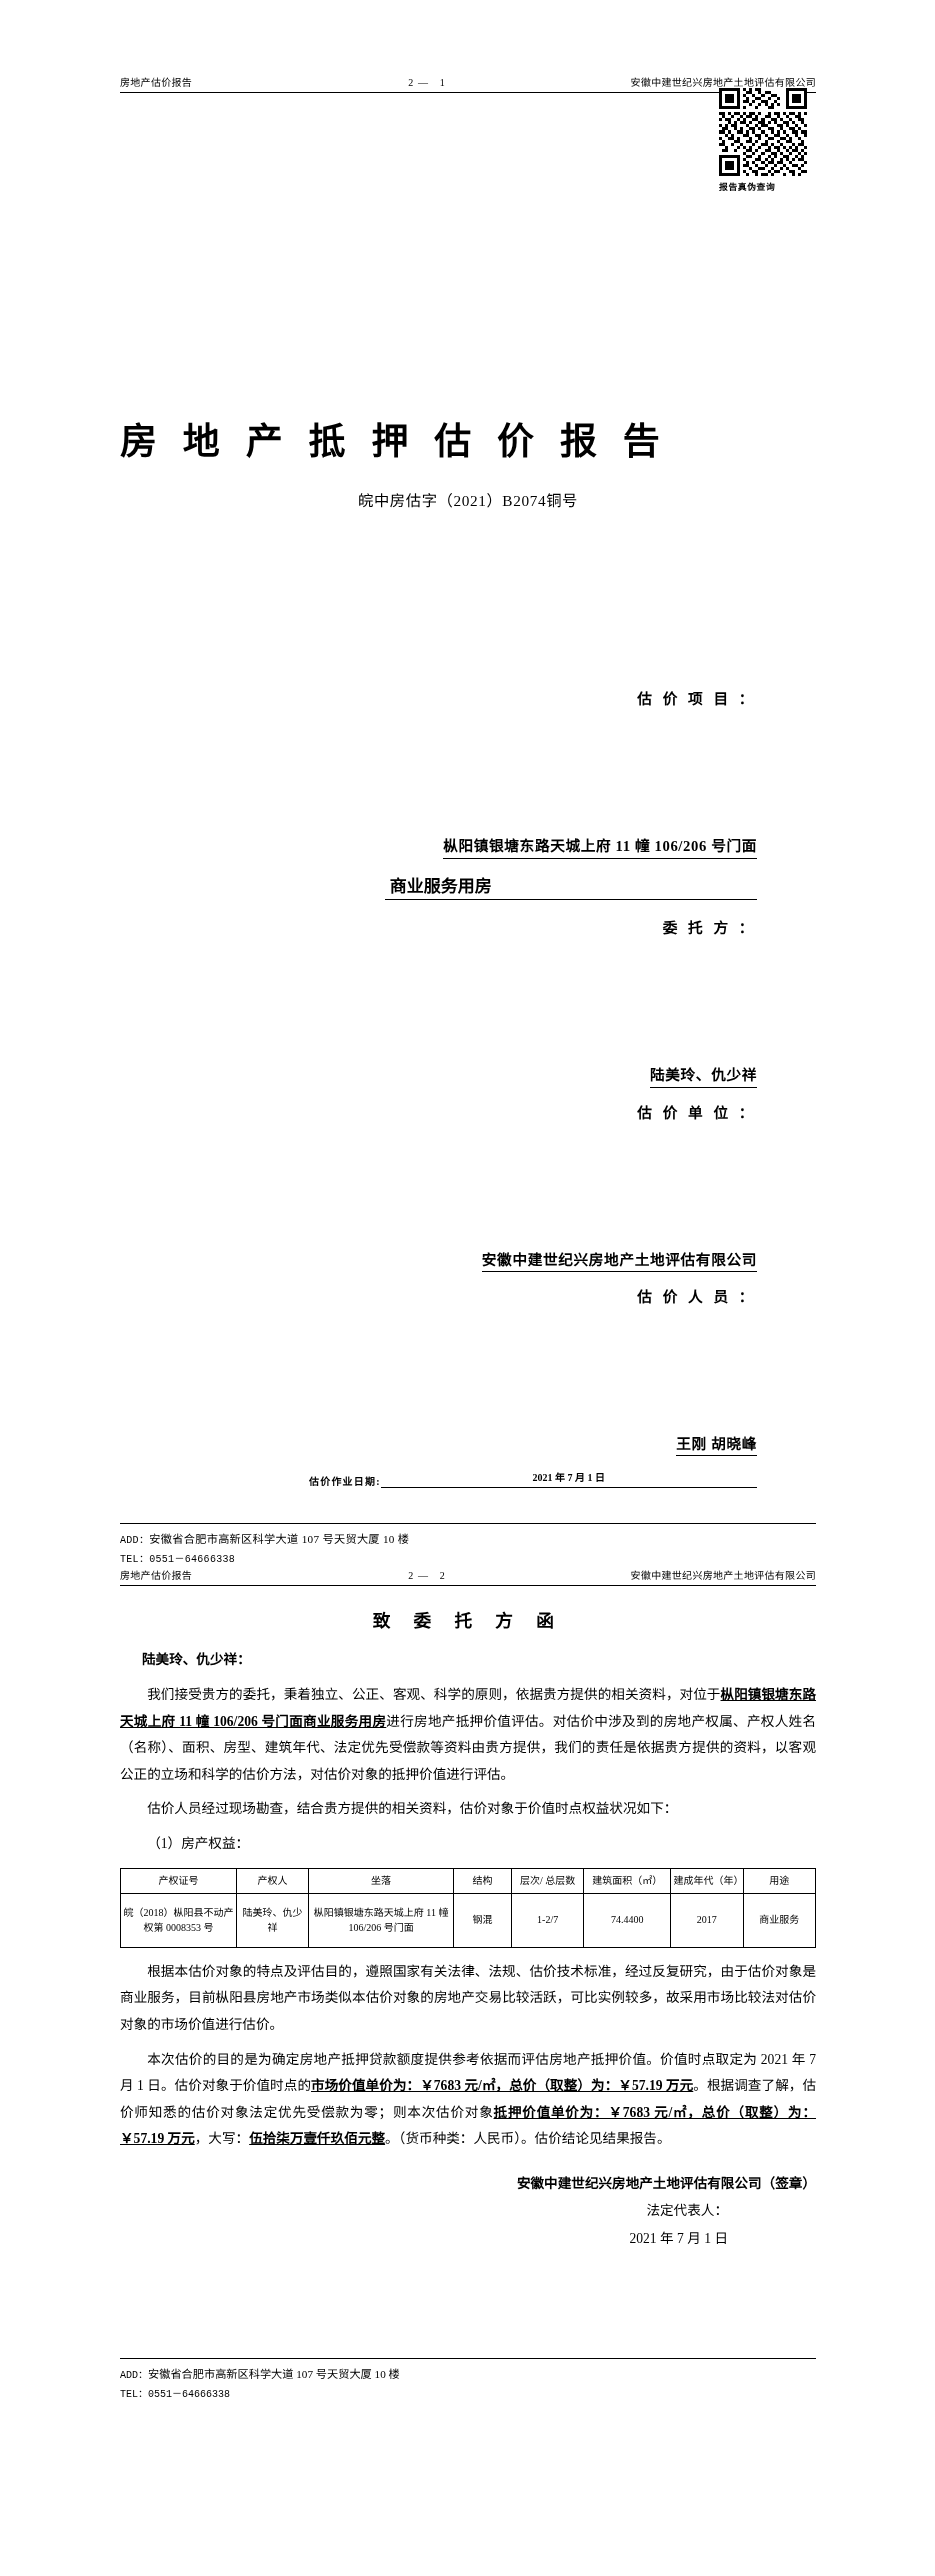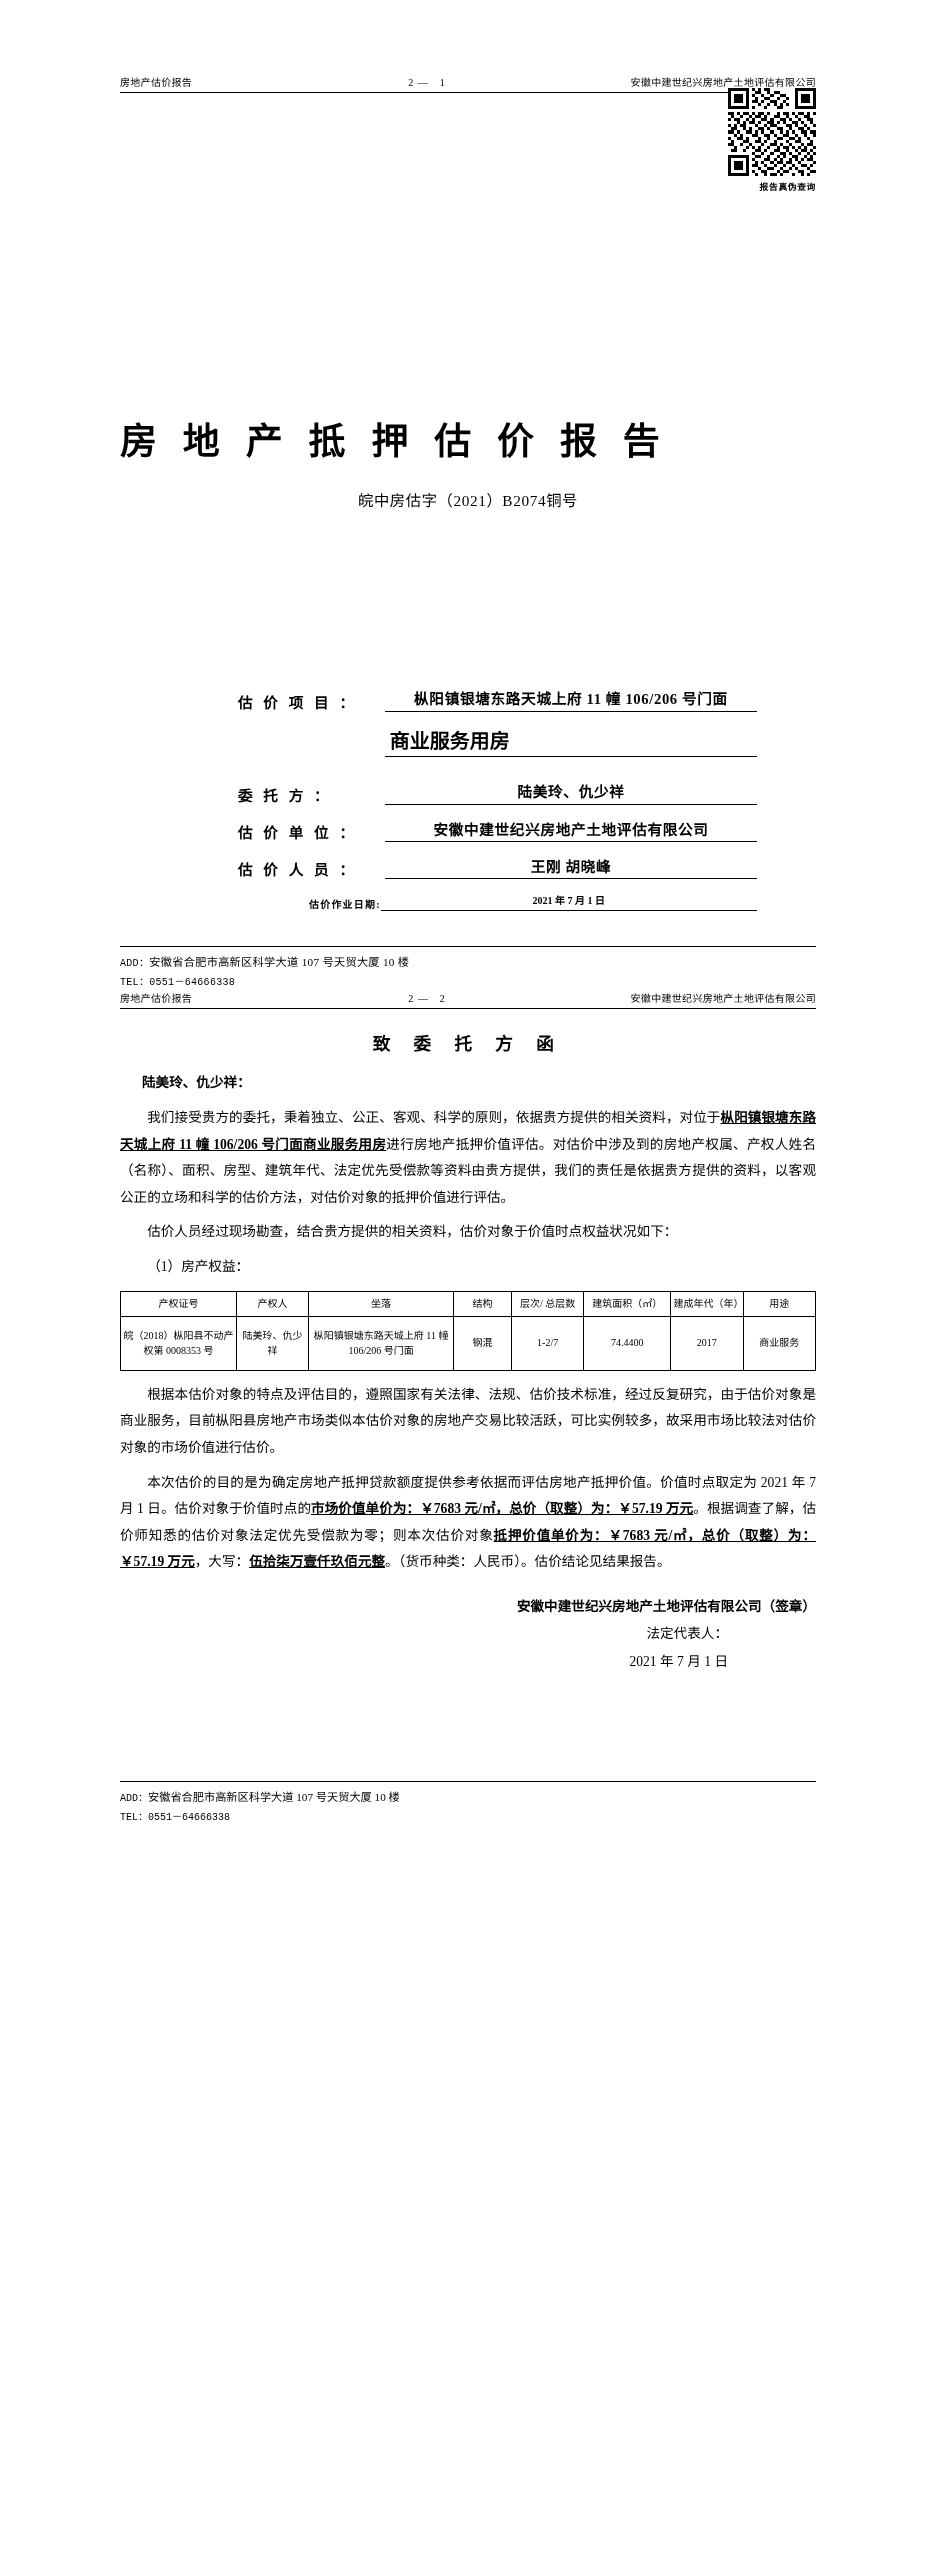--- a/index.html
+++ b/index.html
@@ -48,24 +48,24 @@
     flex: 1 1 auto;
     text-align: center;
     letter-spacing: 4.7px;
     padding-left: 35px;
   }
   .run-head .rh-right { flex: 0 0 auto; }
 
   
   .qr-block {
     position: absolute;
-    right: 0;
+    right: 9px;
     top: 88px;
     width: 88px;
-    text-align: right;
+    text-align: left;
   }
   .qr-img {
     width: 88px;
     height: 88px;
     display: block;
   }
   .qr-cap {
     font-size: 8.8px;
     font-weight: bold;
     letter-spacing: 0.6px;
@@ -95,39 +95,40 @@
     margin-top: 177px;
     padding-left: 118px;
     padding-right: 59px;
   }
   .lb-row {
     display: flex;
     align-items: flex-end;
     font-size: 14.7px;
     margin-bottom: 13px;
     color: #000;
+    flex-direction: column;
   }
   .lb-key {
     flex: 0 0 147px;
     font-weight: bold;
     letter-spacing: 3.5px;
     white-space: nowrap;
   }
   .lb-val {
     flex: 1 1 auto;
     border-bottom: 0.9px solid #000;
     text-align: center;
     font-weight: bold;
     padding-bottom: 2.4px;
     letter-spacing: 0.6px;
   }
   .lb-cont {
     display: flex;
-    font-size: 20px;
-    margin-bottom: 23px;
+    font-size: 17px;
+    margin-bottom: 16px;
     align-items: center;
   }
   .lb-cont .sp { flex: 0 0 147px; }
   .lb-cont .lb-val2 {
     flex: 1 1 auto;
     border-bottom: 0.9px solid #000;
     font-weight: bold;
     padding-bottom: 2.4px;
     padding-left: 4.7px;
   }

